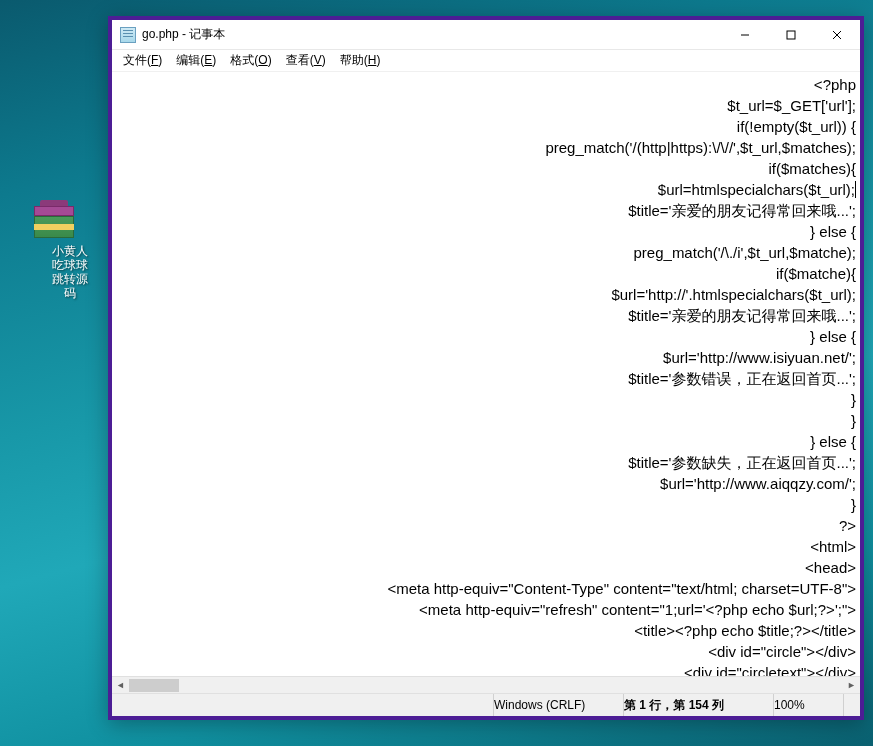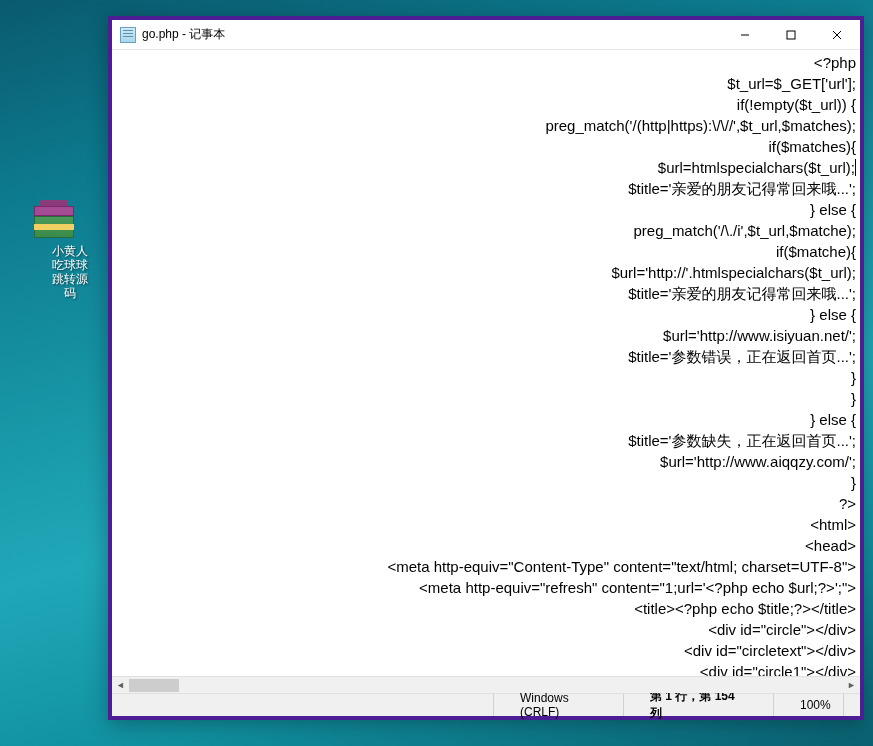--- a/index.html
+++ b/index.html
@@ -142,21 +142,21 @@
     height: 23px;
     border-top: 1px solid #e0e0e0;
     background:#f0f0f0;
     display:flex;
     font-size:12px;
     color:#000;
   }
   .status-cell {
     border-left:1px solid #d0d0d0;
     display:flex; align-items:center;
-    padding: 0 26px;
+    padding: 0 0;
   }
   .status-cell.first { border-left:none; flex:1; }
   .status-cell.enc { width:130px; }
   .status-cell.pos { width:150px;font-weight:bold; }
   .status-cell.zoom { width:70px; }
   .status-cell.last { width:17px; padding:0; }
 </style>
 </head>
 <body>
 
@@ -189,20 +189,37 @@
         </svg>
     </div>
     <div class="winbtn close">
       <svg viewBox="0 0 10 10">
           <line x1="1" y1="1" x2="9" y2="9" stroke="currentColor" stroke-width="1"></line>
           <line x1="9" y1="1" x2="1" y2="9" stroke="currentColor" stroke-width="1"></line>
         </svg>
     </div>
   </div>
 
+  <div class="menubar">
+    <div class="menu-item">
+      <span>文件</span>(<span class="ul">F</span>)
+    </div>
+    <div class="menu-item">
+      <span>编辑</span>(<span class="ul">E</span>)
+    </div>
+    <div class="menu-item">
+      <span>格式</span>(<span class="ul">O</span>)
+    </div>
+    <div class="menu-item">
+      <span>查看</span>(<span class="ul">V</span>)
+    </div>
+    <div class="menu-item">
+      <span>帮助</span>(<span class="ul">H</span>)
+    </div>
+  </div>
 
   <div class="editor">
     <div class="editor-content" id="editor-content"> &lt;?php
 $t_url=$_GET['url'];
 if(!empty($t_url)) {
  preg_match('/(http|https):\/\//',$t_url,$matches);
  if($matches){
  $url=htmlspecialchars($t_url);<span class="caret"></span>
  $title='亲爱的朋友记得常回来哦...';
  } else {

